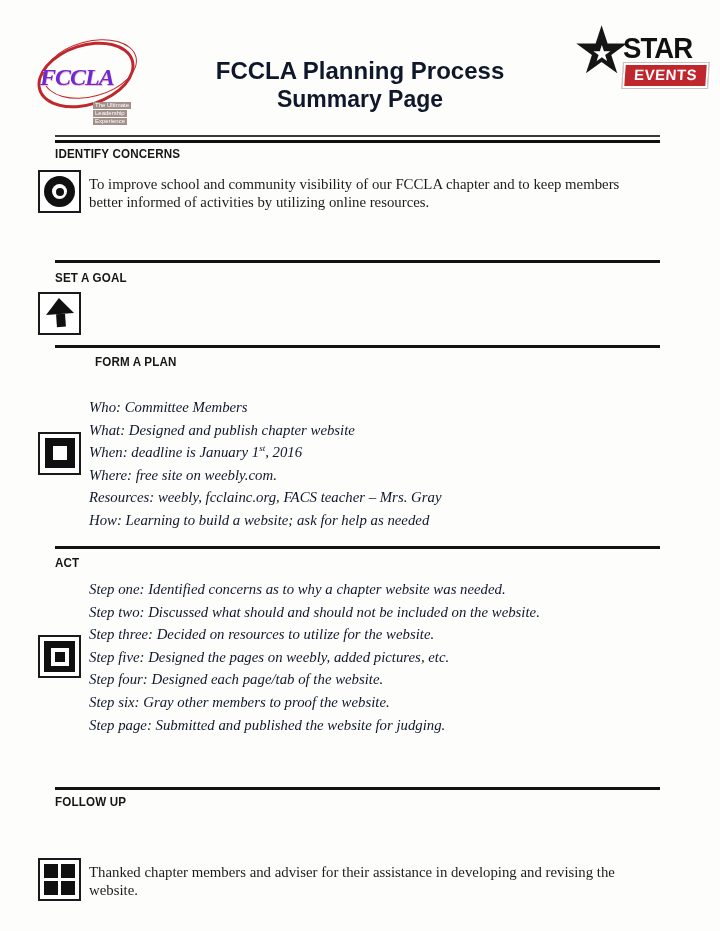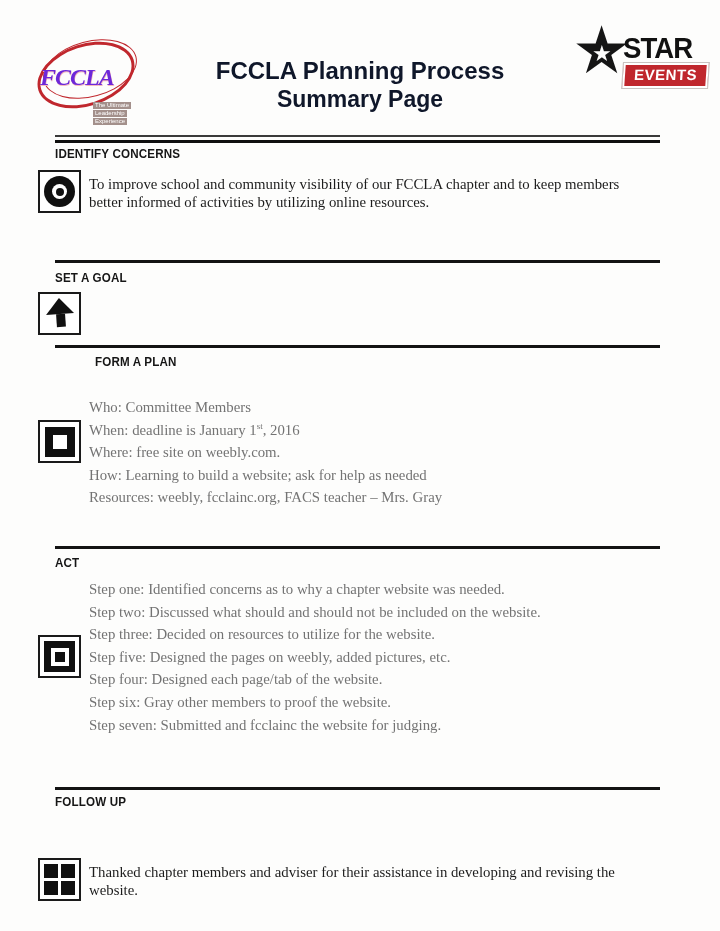--- a/index.html
+++ b/index.html
@@ -76,21 +76,21 @@
   .sq-white-md{width:14px;height:14px;background:#fff;}
 
   .sq3-black{width:31px;height:31px;background:#101010;display:flex;align-items:center;justify-content:center;}
   .sq3-white{width:18px;height:18px;background:#fff;display:flex;align-items:center;justify-content:center;}
   .sq3-core{width:10px;height:10px;background:#101010;}
 
   .grid4{display:grid;grid-template-columns:14px 14px;grid-template-rows:14px 14px;gap:3px;}
   .grid4 div{background:#101010;}
 
   .body-text{font-size:14.8px;line-height:18.5px;color:#1c1c1c;width:562px;padding-top:3px;}
-  .list-text{font-size:14.8px;line-height:22.6px;color:#737373;width:562px;}
+  .list-text{font-size:14.8px;line-height:22.6px;color:#0f172a;width:562px;font-style:italic;}
   .list-plan{padding-top:21px;}
   .list-act{padding-top:1px;}
   sup{font-size:9px;line-height:0;}
 </style>
 </head>
 <body>
 
 <div class="page">
 
   <div class="fccla-logo">
@@ -143,45 +143,46 @@
   <div class="rule rule-single r3"></div>
   <div class="sec-heading h3"><span>FORM A PLAN</span></div>
   <div class="row row3">
     <div class="iconbox">
       <div class="sq-black-lg">
           <div class="sq-white-md"></div>
         </div>
     </div>
     <div class="list-text list-plan">
       <div>Who: Committee Members</div>
+      <div>What: Designed and publish chapter website</div>
       <div><span>When: deadline is January 1</span><sup>st</sup><span>, 2016</span></div>
       <div>Where: free site on weebly.com.</div>
+      <div>Resources: weebly, fcclainc.org, FACS teacher – Mrs. Gray</div>
       <div>How: Learning to build a website; ask for help as needed</div>
-      <div>Resources: weebly, fcclainc.org, FACS teacher – Mrs. Gray</div>
     </div>
   </div>
 
   <div class="rule rule-single r4"></div>
   <div class="sec-heading h4"><span>ACT</span></div>
   <div class="row row4">
     <div class="iconbox">
       <div class="sq3-black">
           <div class="sq3-white">
             <div class="sq3-core"></div>
           </div>
         </div>
     </div>
     <div class="list-text list-act">
       <div>Step one: Identified concerns as to why a chapter website was needed.</div>
       <div>Step two: Discussed what should and should not be included on the website.</div>
       <div>Step three: Decided on resources to utilize for the website.</div>
       <div>Step five: Designed the pages on weebly, added pictures, etc.</div>
       <div>Step four: Designed each page/tab of the website.</div>
       <div>Step six: Gray other members to proof the website.</div>
-      <div>Step seven: Submitted and fcclainc the website for judging.</div>
+      <div>Step page: Submitted and published the website for judging.</div>
     </div>
   </div>
 
   <div class="rule rule-single r5"></div>
   <div class="sec-heading h5"><span>FOLLOW UP</span></div>
   <div class="row row5">
     <div class="iconbox">
       <div class="grid4">
           <div></div>
           <div></div>

